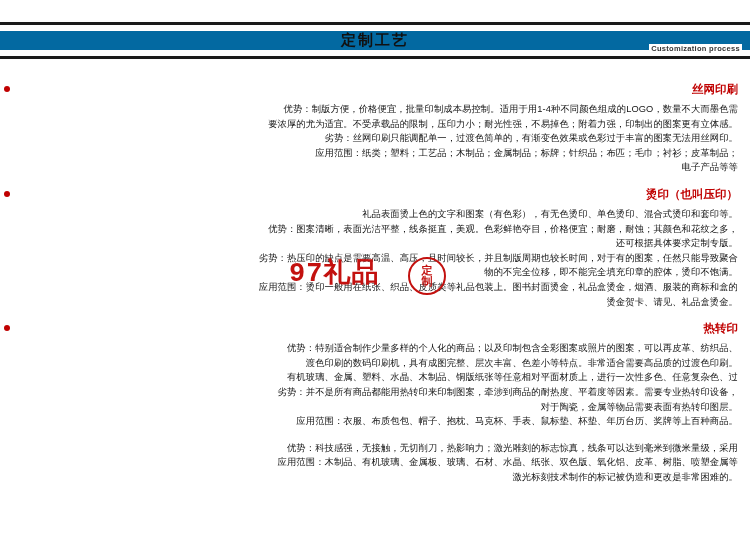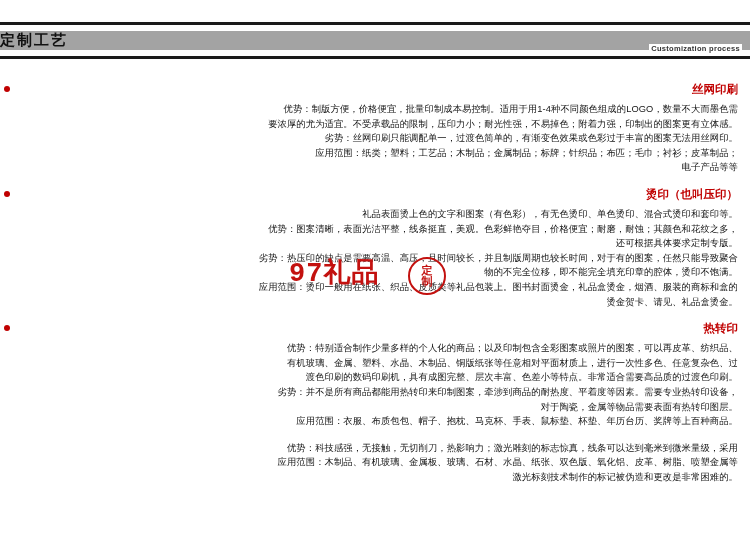--- a/index.html
+++ b/index.html
@@ -40,26 +40,26 @@
     right: 0;
     top: 56px;
     height: 3px;
     background: #1a1a1a;
   }
   .header-title {
     position: absolute;
     top: 31px;
     left: 0;
     right: 0;
-    text-align: left;
+    text-align: center;
     font-size: 15px;
     font-weight: bold;
     letter-spacing: 2px;
     color: #111111;
-    background: #a3a3a3;
+    background: #0369a1;
     display: inline-block;
     width: 100%;
   }
   .header-sub {
     position: absolute;
     top: 44px;
     right: 8px;
     font-size: 7.5px;
     font-weight: bold;
     letter-spacing: 0.3px;
@@ -184,22 +184,22 @@
       <p class="para">应用范围：烫印一般用在纸张、织品、皮质类等礼品包装上。图书封面烫金，礼品盒烫金，烟酒、服装的商标和盒的</p>
       <p class="para">烫金贺卡、请见、礼品盒烫金。</p>
     </div>
 
     <div class="section">
       <div class="sec-title">
         <span class="bullet"></span>
         <span>热转印</span>
       </div>
       <p class="para">优势：特别适合制作少量多样的个人化的商品；以及印制包含全彩图案或照片的图案，可以再皮革、纺织品、</p>
+      <p class="para">渡色印刷的数码印刷机，具有成图完整、层次丰富、色差小等特点。非常适合需要高品质的过渡色印刷。</p>
       <p class="para">有机玻璃、金属、塑料、水晶、木制品、铜版纸张等任意相对平面材质上，进行一次性多色、任意复杂色、过</p>
-      <p class="para">渡色印刷的数码印刷机，具有成图完整、层次丰富、色差小等特点。非常适合需要高品质的过渡色印刷。</p>
       <p class="para">劣势：并不是所有商品都能用热转印来印制图案，牵涉到商品的耐热度、平着度等因素。需要专业热转印设备，</p>
       <p class="para">对于陶瓷，金属等物品需要表面有热转印图层。</p>
       <p class="para">应用范围：衣服、布质包包、帽子、抱枕、马克杯、手表、鼠标垫、杯垫、年历台历、奖牌等上百种商品。</p>
     </div>
 
     <div class="section">
       <p class="para">优势：科技感强，无接触，无切削刀，热影响力；激光雕刻的标志惊真，线条可以达到毫米到微米量级，采用</p>
       <p class="para">应用范围：木制品、有机玻璃、金属板、玻璃、石材、水晶、纸张、双色版、氧化铝、皮革、树脂、喷塑金属等</p>
       <p class="para">激光标刻技术制作的标记被伪造和更改是非常困难的。</p>
     </div>

